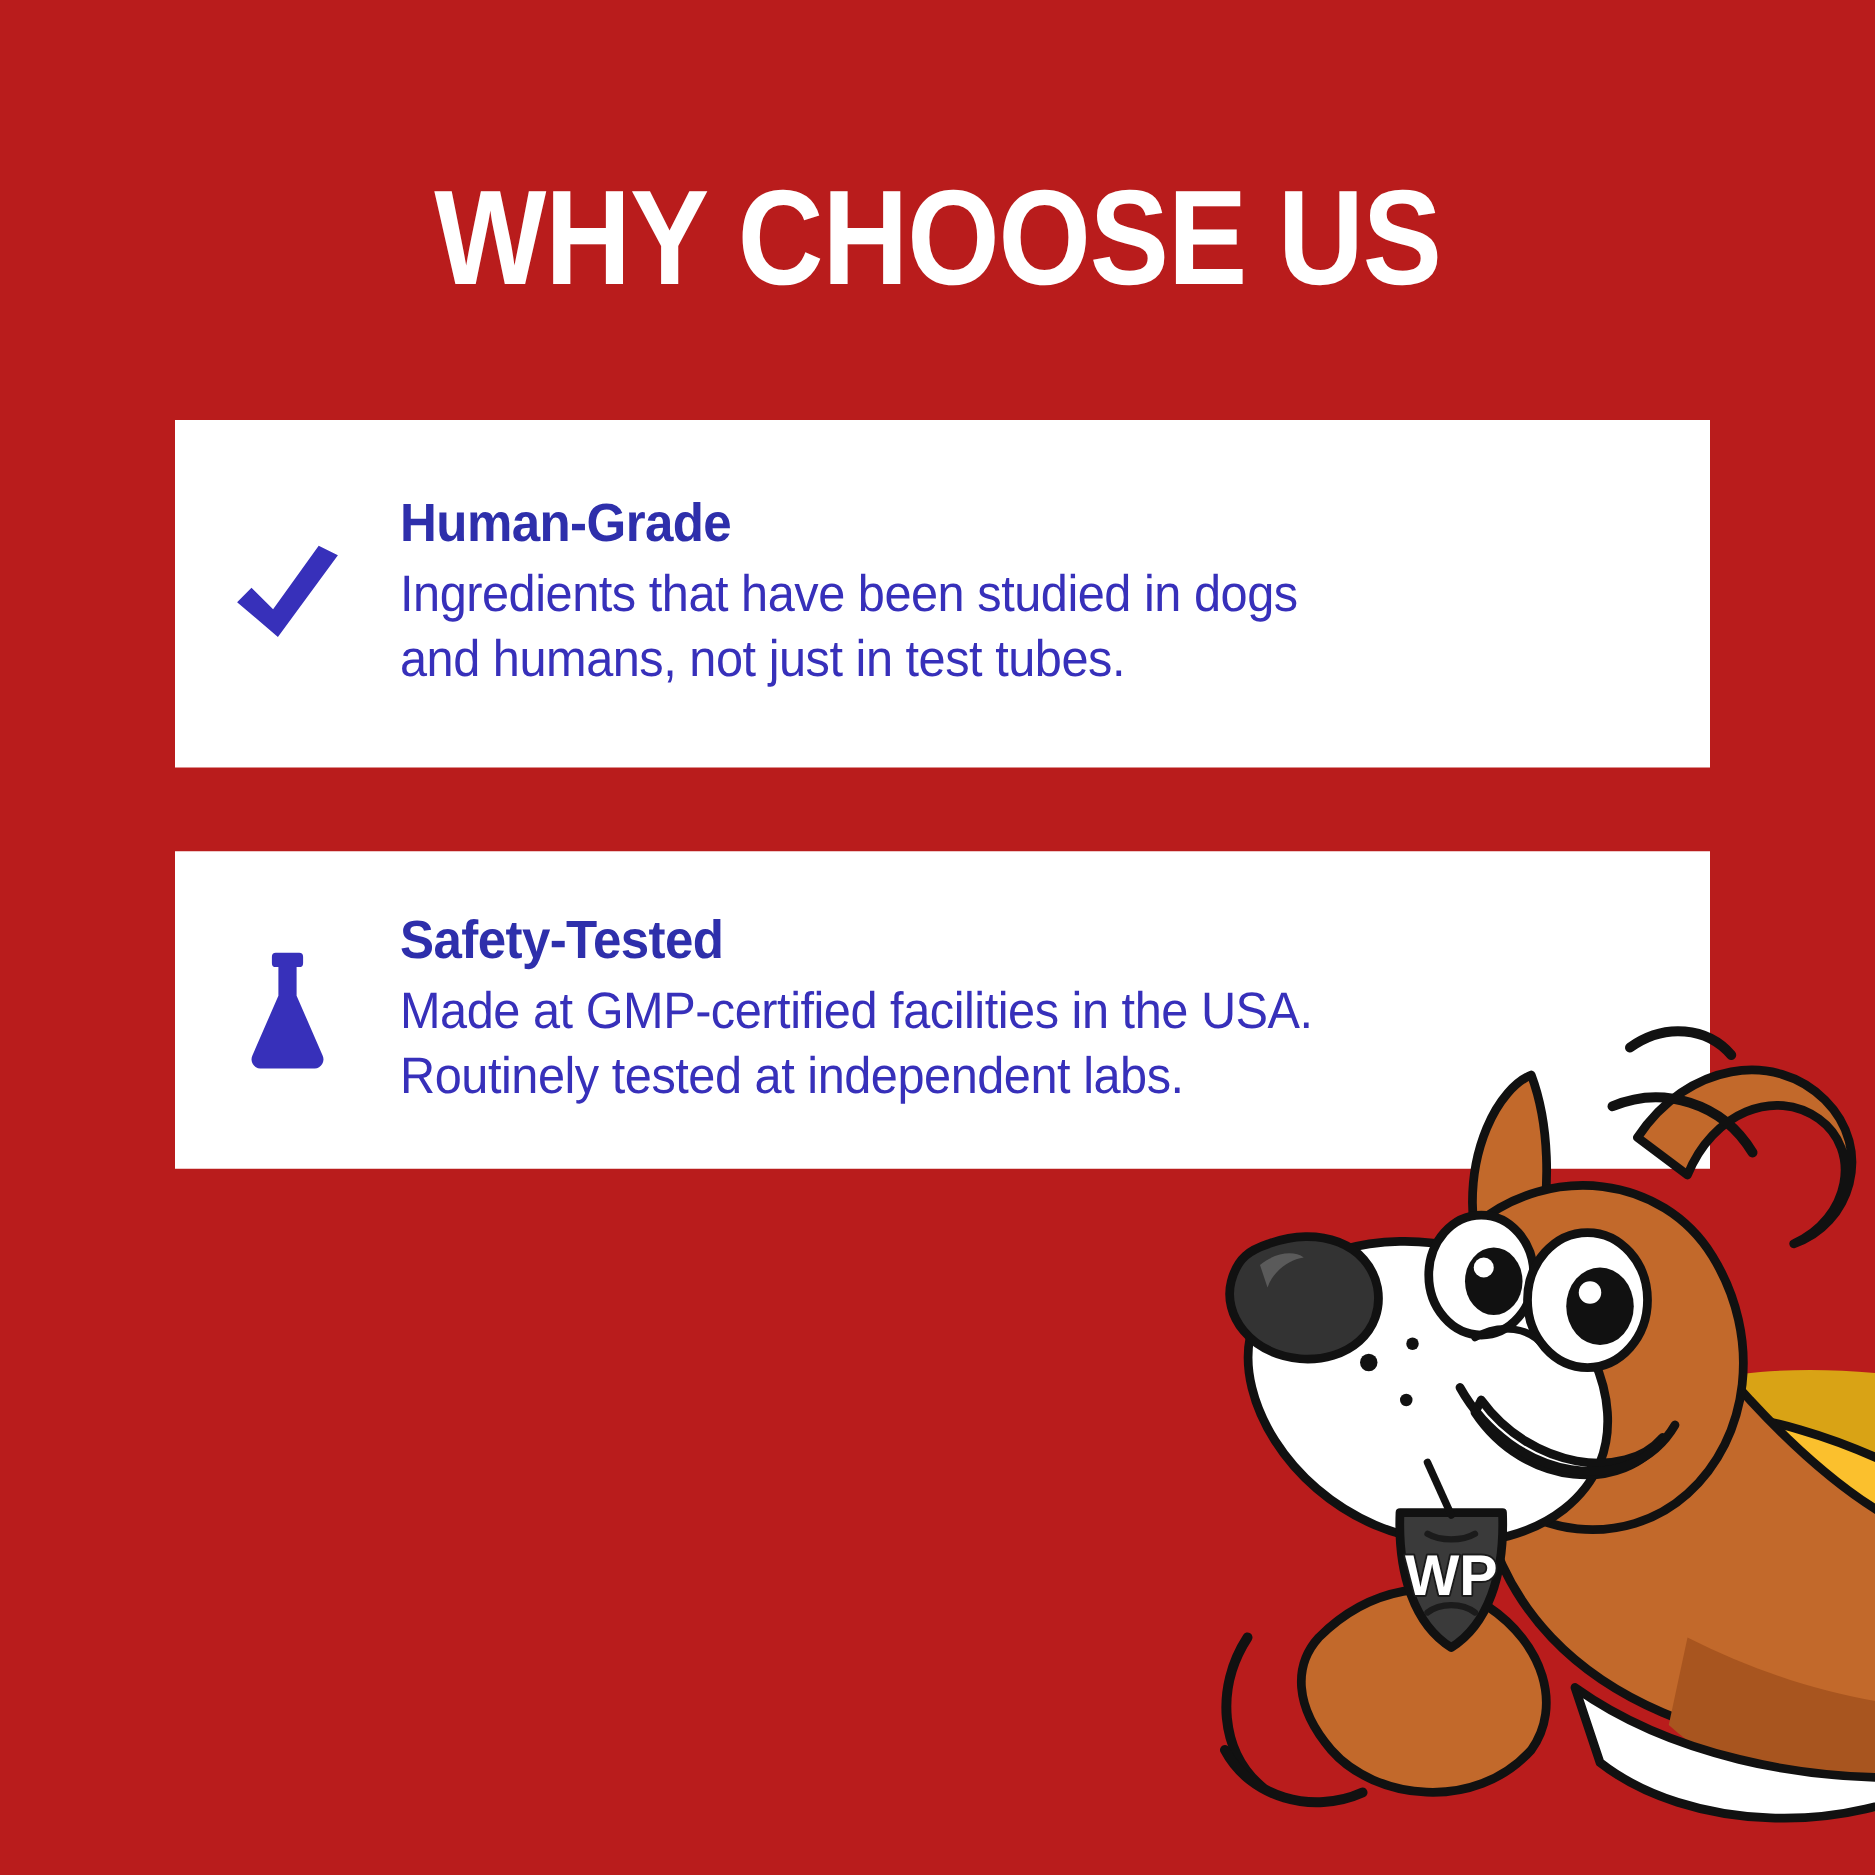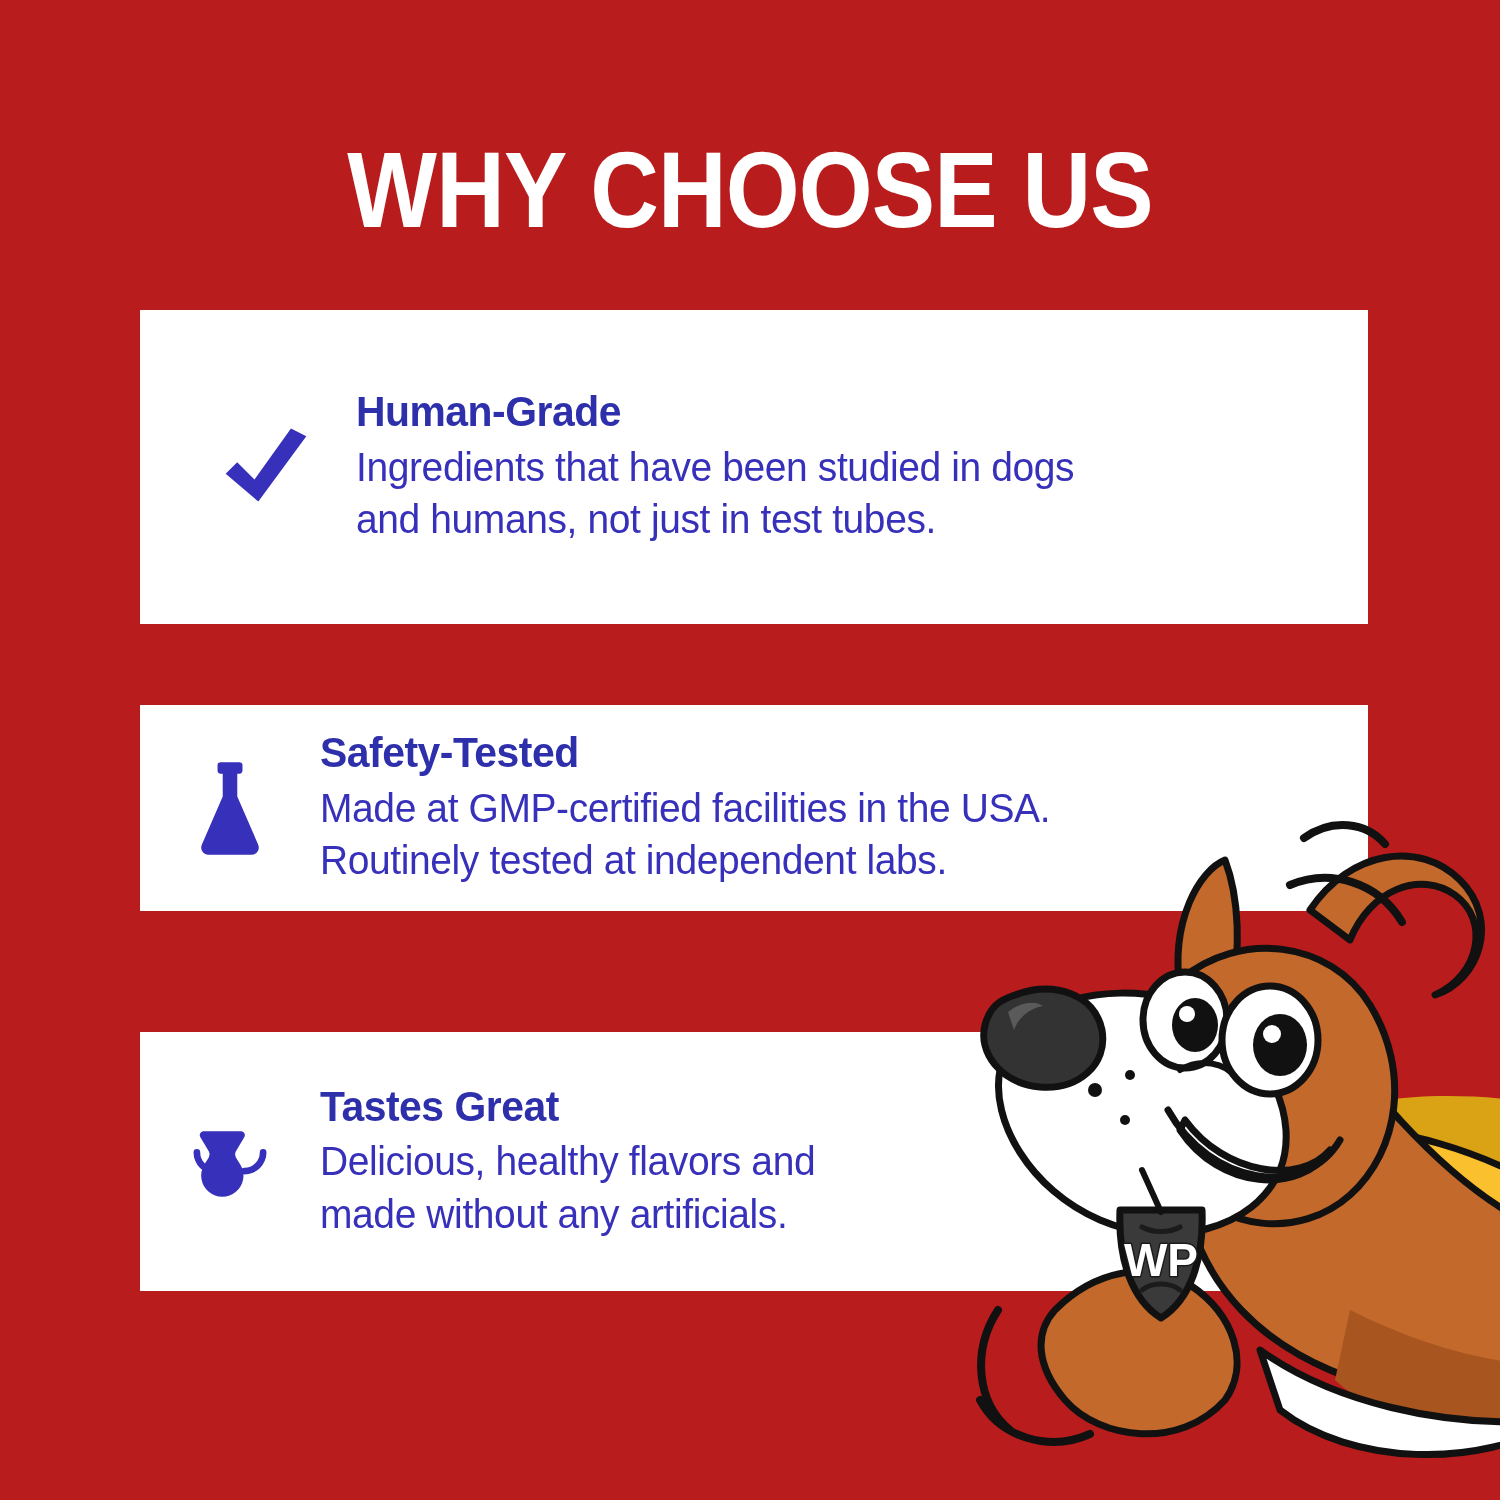--- a/index.html
+++ b/index.html
@@ -45,22 +45,22 @@
   
   .card {
     position: absolute;
     left: 140px;
     width: 1228px;
     background: #ffffff;
     box-sizing: border-box;
     display: flex;
     align-items: center;
   }
-  .card-1 { top: 310px;  height: 314px; padding-left: 36px; }
-  .card-2 { top: 681px;  height: 206px; margin-top: 24px; }
+  .card-1 { top: 336px;  height: 278px; }
+  .card-2 { top: 681px;  height: 254px; }
   .card-3 { top: 1032px; height: 259px; }
 
   .icon-col {
     width: 180px;
     min-width: 180px;
     height: 100%;
     display: flex;
     align-items: center;
     justify-content: center;
   }
@@ -141,38 +141,20 @@
     </div>
     <div class="text-col">
       <div class="card-title">Safety-Tested</div>
       <div class="card-body">
         <span class="line">Made at GMP-certified facilities in the USA.</span>
         <span class="line">Routinely tested at independent labs.</span>
       </div>
     </div>
   </div>
 
-  <div class="card card-3">
-    <div class="icon-col">
-      <span>
-        <svg class="icon-svg" width="96" height="96" viewBox="0 0 100 100" aria-hidden="true">
-          <path d="M38 18 h24 a4 4 0 0 1 3 6 l-9 15 a6 6 0 0 0 0 6 l5 8 a22 22 0 1 1 -38 0 l5 -8 a6 6 0 0 0 0 -6 l-9 -15 a4 4 0 0 1 3 -6 z" fill="#3730ba"></path>
-          <path d="M12 40 a3.5 3.5 0 0 1 7 0 a16 16 0 0 0 16 16 a3.5 3.5 0 0 1 0 7 a23 23 0 0 1 -23 -23 z" fill="#3730ba"></path>
-          <path d="M88 40 a3.5 3.5 0 0 0 -7 0 a16 16 0 0 1 -16 16 a3.5 3.5 0 0 0 0 7 a23 23 0 0 0 23 -23 z" fill="#3730ba"></path>
-        </svg>
-      </span>
-    </div>
-    <div class="text-col">
-      <div class="card-title">Tastes Great</div>
-      <div class="card-body">
-        <span class="line">Delicious, healthy flavors and</span>
-        <span class="line">made without any artificials.</span>
-      </div>
-    </div>
-  </div>
 
   <div class="mascot">
     <svg width="700" height="720" viewBox="0 0 700 720" aria-hidden="true">
       <g stroke="#111111" stroke-width="7" stroke-linejoin="round" stroke-linecap="round">
 
         <path d="M430 330 C500 300 600 300 700 320 L700 470 C600 430 500 420 430 420 Z" fill="#d9a315" stroke="none"></path>
         <path d="M420 340 C510 330 610 360 700 420 L700 500 C600 450 490 430 415 420 Z" fill="#fbc02d"></path>
 
         <path d="M330 300 C390 260 470 270 520 330 C580 395 640 440 700 450
                  L700 600 C610 620 520 610 450 580

